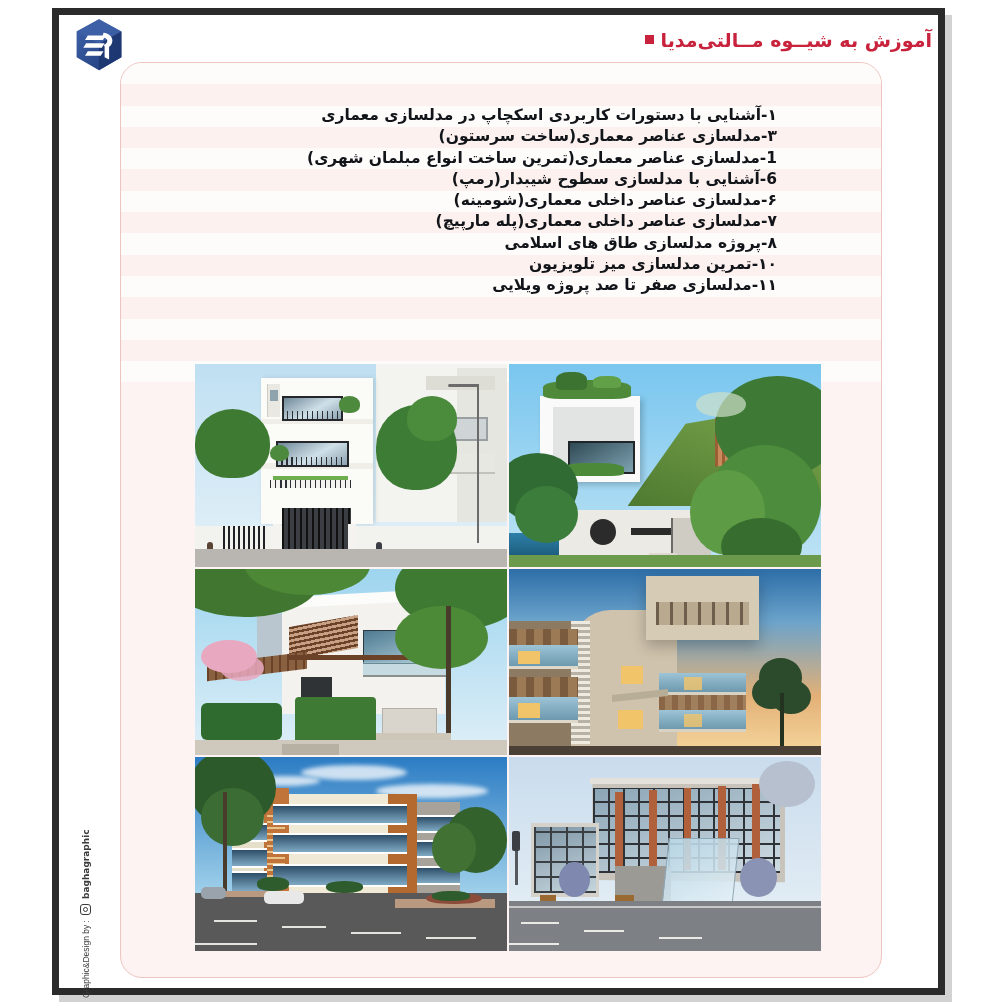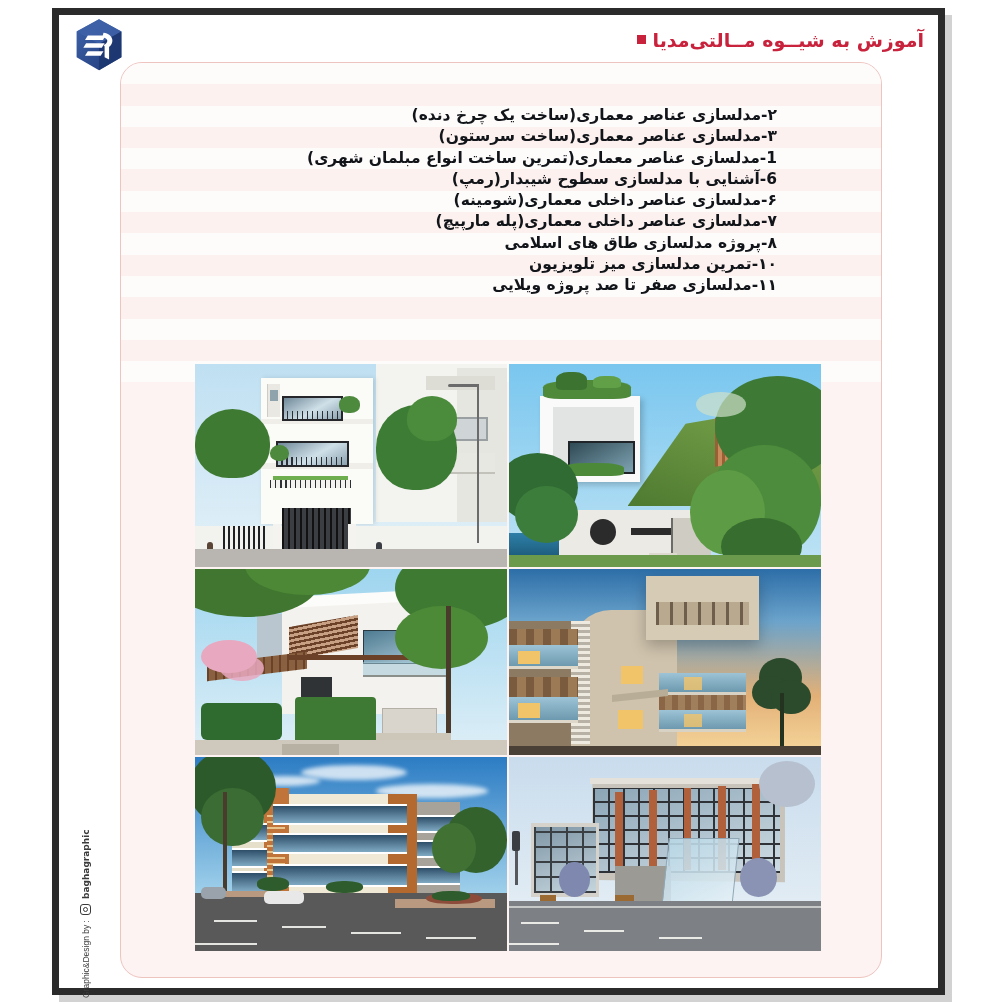--- a/index.html
+++ b/index.html
@@ -17,20 +17,21 @@
   }
   .frame-shadow{
     position:absolute;left:59px;top:15px;width:893px;height:987px;
     background:#9b9b9b;opacity:.45;z-index:0;
   }
 
   
   .header{
     position:absolute;left:59px;top:15px;width:879px;height:55px;
     z-index:4;
+    padding-left:8px;
   }
   .logo{
     position:absolute;left:12px;top:2px;width:56px;height:56px;
   }
   .brand{
     position:absolute;right:14px;top:14px;
     display:flex;align-items:center;gap:7px;
     direction:rtl;
   }
   .brand-text{
@@ -278,21 +279,21 @@
         <div class="stripe a" style="height: 21.3px;"></div>
         <div class="stripe b" style="height: 21.3px;"></div>
         <div class="stripe a" style="height: 21.3px;"></div>
         <div class="stripe b" style="height: 21.3px;"></div>
         <div class="stripe a" style="height: 21.3px;"></div>
         <div class="stripe b" style="height: 21.3px;"></div>
       </div>
 
 
     <div class="list" id="topic-list">
-        <div class="list-item">۲-مدلسازی عناصر معماری(ساخت یک چرخ دنده)</div>
+        <div class="list-item">۱-آشنایی با دستورات کاربردی اسکچاپ در مدلسازی معماری</div>
         <div class="list-item">۳-مدلسازی عناصر معماری(ساخت سرستون)</div>
         <div class="list-item">1-مدلسازی عناصر معماری(تمرین ساخت انواع مبلمان شهری)</div>
         <div class="list-item">6-آشنایی با مدلسازی سطوح شیبدار(رمپ)</div>
         <div class="list-item">۶-مدلسازی عناصر داخلی معماری(شومینه)</div>
         <div class="list-item">۷-مدلسازی عناصر داخلی معماری(پله مارپیچ)</div>
         <div class="list-item">۸-پروژه مدلسازی طاق های اسلامی</div>
         <div class="list-item">۱۰-تمرین مدلسازی میز تلویزیون</div>
         <div class="list-item">۱۱-مدلسازی صفر تا صد پروژه ویلایی</div>
       </div>
 

